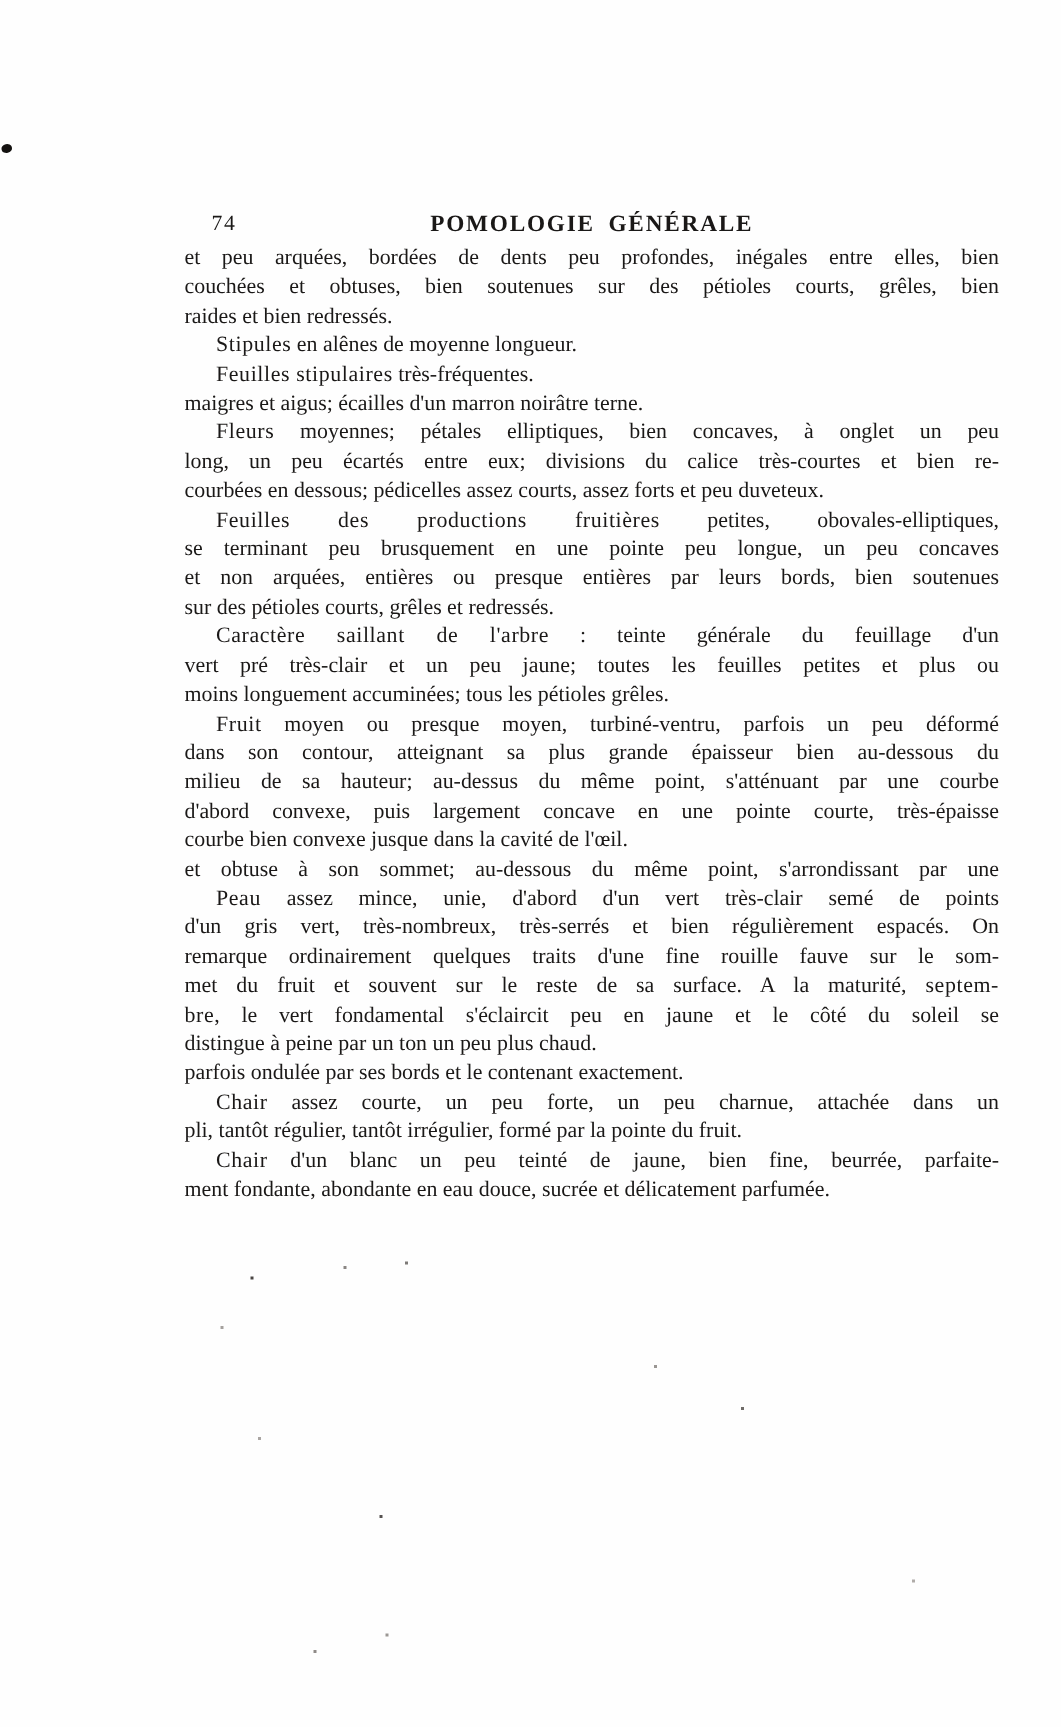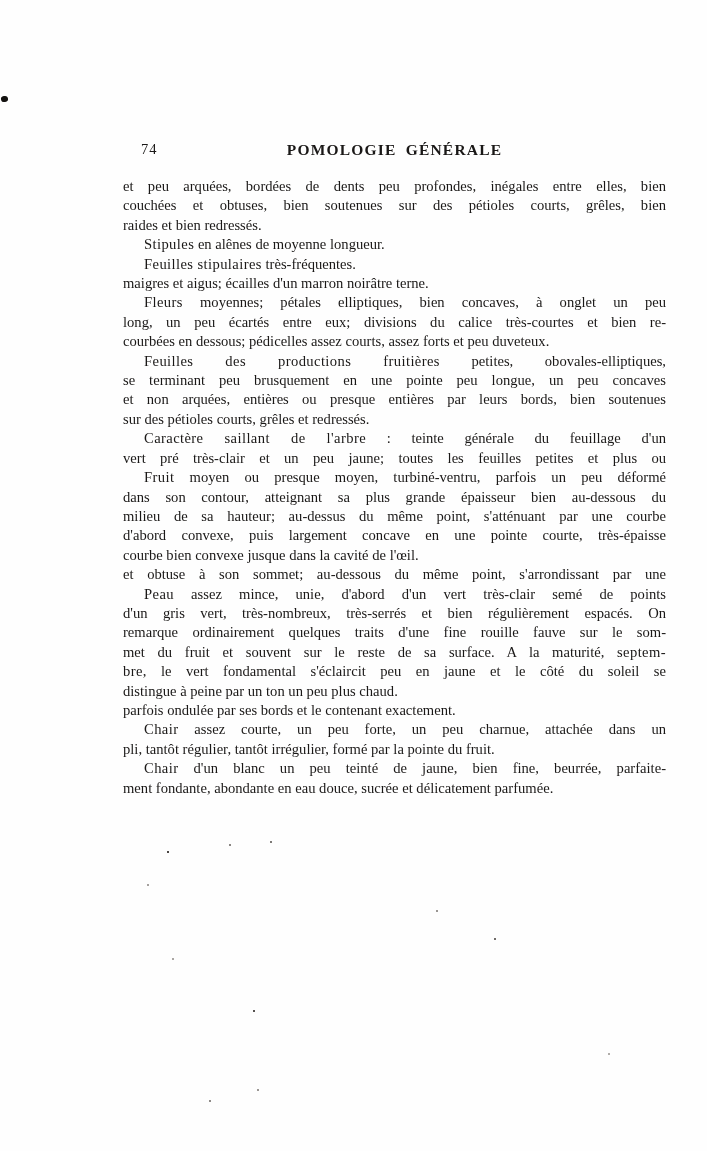--- a/index.html
+++ b/index.html
@@ -18,21 +18,21 @@
   }
   .header { position: relative; height: 19px; line-height: 19px; }
   .pagenum {
     position: absolute; left: 2px; top: 0;
     font-size: 14.5px; letter-spacing: 1px; margin-left: 16px;
   }
   .title {
     display: block; text-align: center;
     font-size: 15.5px; letter-spacing: 1.2px; word-spacing: 4px; font-weight: bold;
   }
-  .bodytext { margin-top: 18px; font-size: 14.6px; }
+  .bodytext { margin-top: 4px; font-size: 14.6px; }
   .line {
     line-height: 19.4px;
     text-align: justify;
     text-align-last: justify;
     overflow: hidden;
     white-space: normal;
   }
   .line.last { text-align-last: left; }
   .line.indent { text-indent: 21px; }
   .lead { font-weight: normal; letter-spacing: 0.4px; }
@@ -93,20 +93,21 @@
       </div>
       <div>
         <div class="line indent"><span class="lead">Feuilles des productions fruitières</span><span> petites, obovales-elliptiques,</span></div>
         <div class="line"><span>se terminant peu brusquement en une pointe peu longue, un peu concaves</span></div>
         <div class="line"><span>et non arquées, entières ou presque entières par leurs bords, bien soutenues</span></div>
         <div class="line last"><span>sur des pétioles courts, grêles et redressés.</span></div>
       </div>
       <div>
         <div class="line indent"><span class="lead">Caractère saillant de l'arbre</span><span> : teinte générale du feuillage d'un</span></div>
         <div class="line"><span>vert pré très-clair et un peu jaune; toutes les feuilles petites et plus ou</span></div>
+        <div class="line last"><span>moins longuement accuminées; tous les pétioles grêles.</span></div>
       </div>
       <div>
         <div class="line indent"><span class="lead">Fruit</span><span> moyen ou presque moyen, turbiné-ventru, parfois un peu déformé</span></div>
         <div class="line"><span>dans son contour, atteignant sa plus grande épaisseur bien au-dessous du</span></div>
         <div class="line"><span>milieu de sa hauteur; au-dessus du même point, s'atténuant par une courbe</span></div>
         <div class="line"><span>d'abord convexe, puis largement concave en une pointe courte, très-épaisse</span></div>
         <div class="line last"><span>courbe bien convexe jusque dans la cavité de l'œil.</span></div>
         <div class="line"><span>et obtuse à son sommet; au-dessous du même point, s'arrondissant par une</span></div>
       </div>
       <div>

